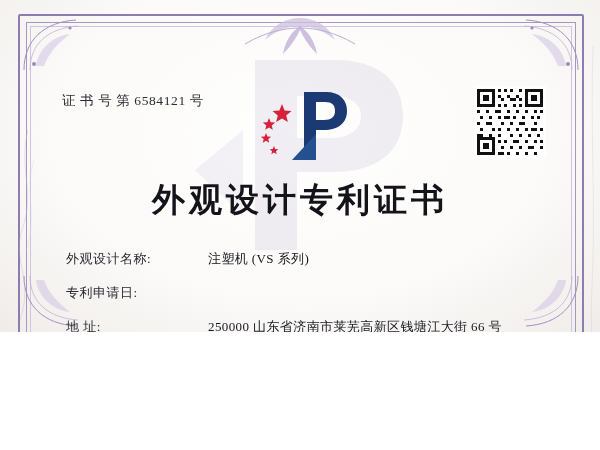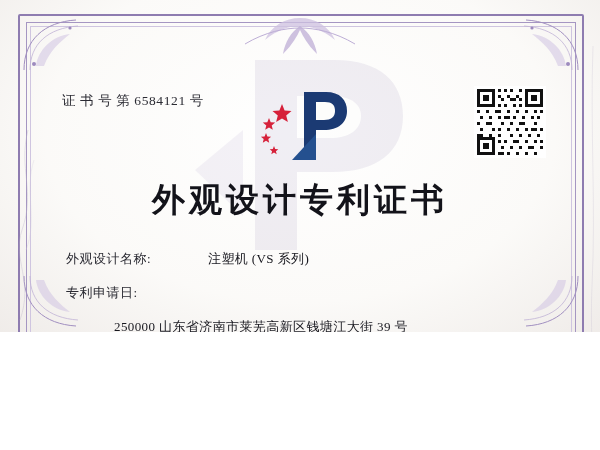--- a/index.html
+++ b/index.html
@@ -354,21 +354,22 @@
 
     <div class="fields">
       <div class="field-row">
         <span class="field-label">外观设计名称:</span>
         <span class="field-value">注塑机 (VS 系列)</span>
       </div>
       <div class="field-row">
         <span class="field-label">专利申请日:</span>
       </div>
       <div class="field-row">
-        <span class="field-value">250000 山东省济南市莱芜高新区钱塘江大街 39 号</span>
+        <span class="field-label">地        址:</span>
+        <span class="field-value">250000 山东省济南市莱芜高新区钱塘江大街 66 号</span>
       </div>
     </div>
 
     <div class="scribble">
       <svg width="40" height="240" viewBox="0 0 40 240">
         <path d="M20 10 C10 50 28 70 14 110 C4 140 26 160 12 200" fill="none" stroke="#b9b2c9" stroke-width="1"></path>
         <path d="M26 40 C16 70 30 100 18 130" fill="none" stroke="#cfc9da" stroke-width="0.8"></path>
       </svg>
     </div>
     <div class="edge-mark">

